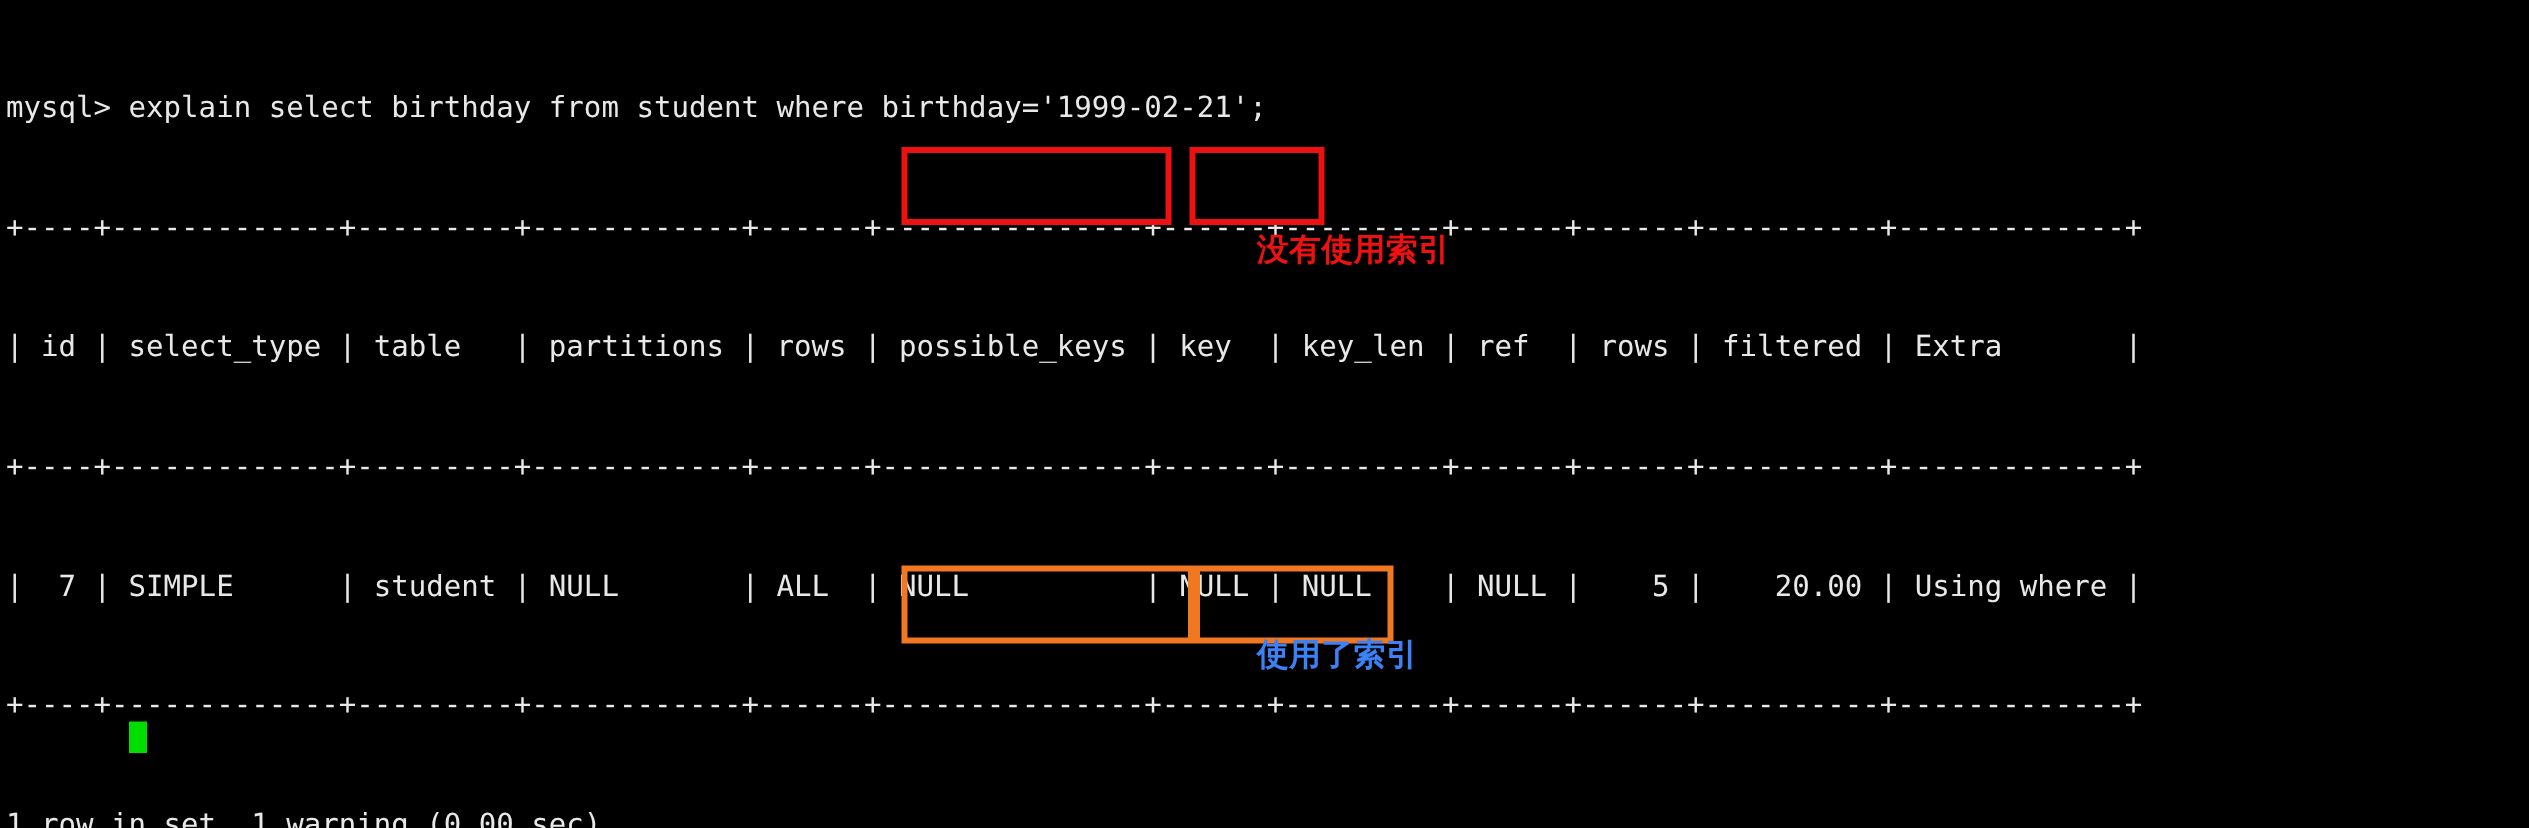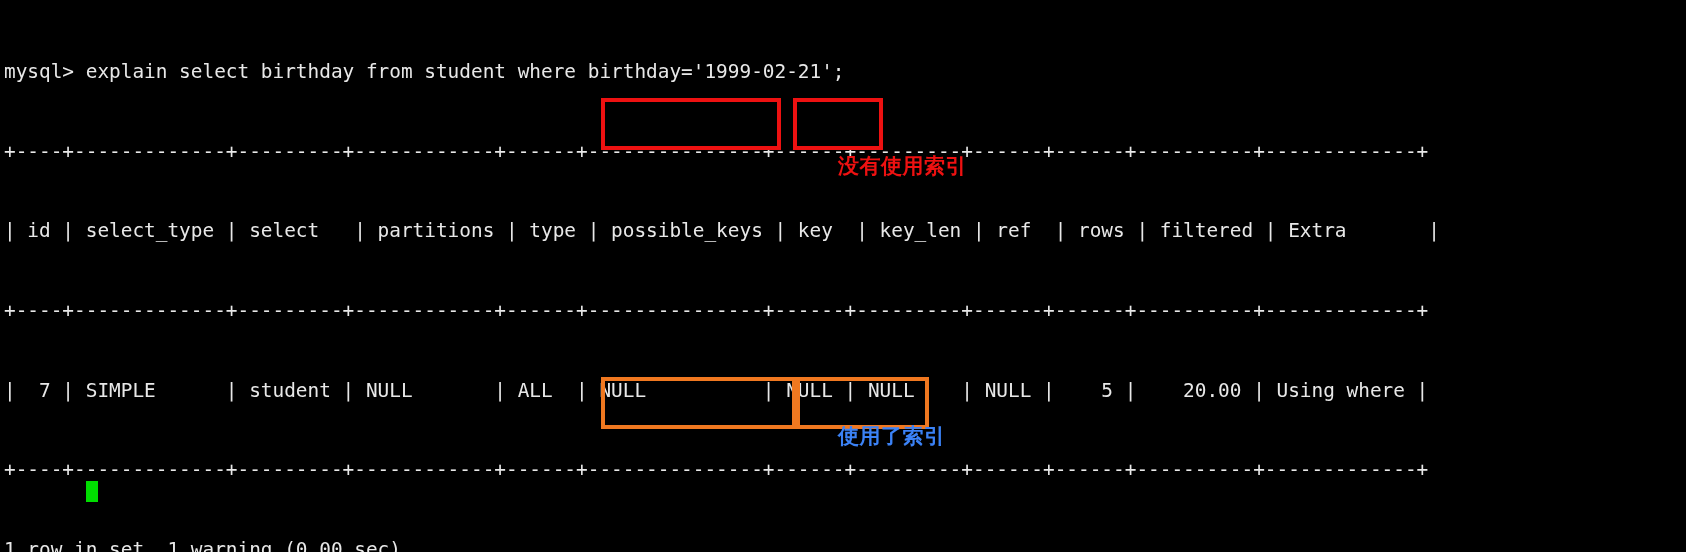--- a/index.html
+++ b/index.html
@@ -73,21 +73,21 @@
   }
 </style>
 </head>
 <body>
 
 <div id="terminal" style="background: rgb(0, 0, 0);">
 
   <div class="term-lines" style="color: rgb(232, 232, 232);">
     <div class="term-line">mysql&gt; explain select birthday from student where birthday='1999-02-21';</div>
     <div class="term-line">+----+-------------+---------+------------+------+---------------+------+---------+------+------+----------+-------------+</div>
-    <div class="term-line">| id | select_type | select   | partitions | type | possible_keys | key  | key_len | ref  | rows | filtered | Extra       |</div>
+    <div class="term-line">| id | select_type | table   | partitions | rows | possible_keys | key  | key_len | ref  | rows | filtered | Extra       |</div>
     <div class="term-line">+----+-------------+---------+------------+------+---------------+------+---------+------+------+----------+-------------+</div>
     <div class="term-line">|  7 | SIMPLE      | student | NULL       | ALL  | NULL          | NULL | NULL    | NULL |    5 |    20.00 | Using where |</div>
     <div class="term-line">+----+-------------+---------+------------+------+---------------+------+---------+------+------+----------+-------------+</div>
     <div class="term-line">1 row in set, 1 warning (0.00 sec)</div>
     
     
     
     
     
     

